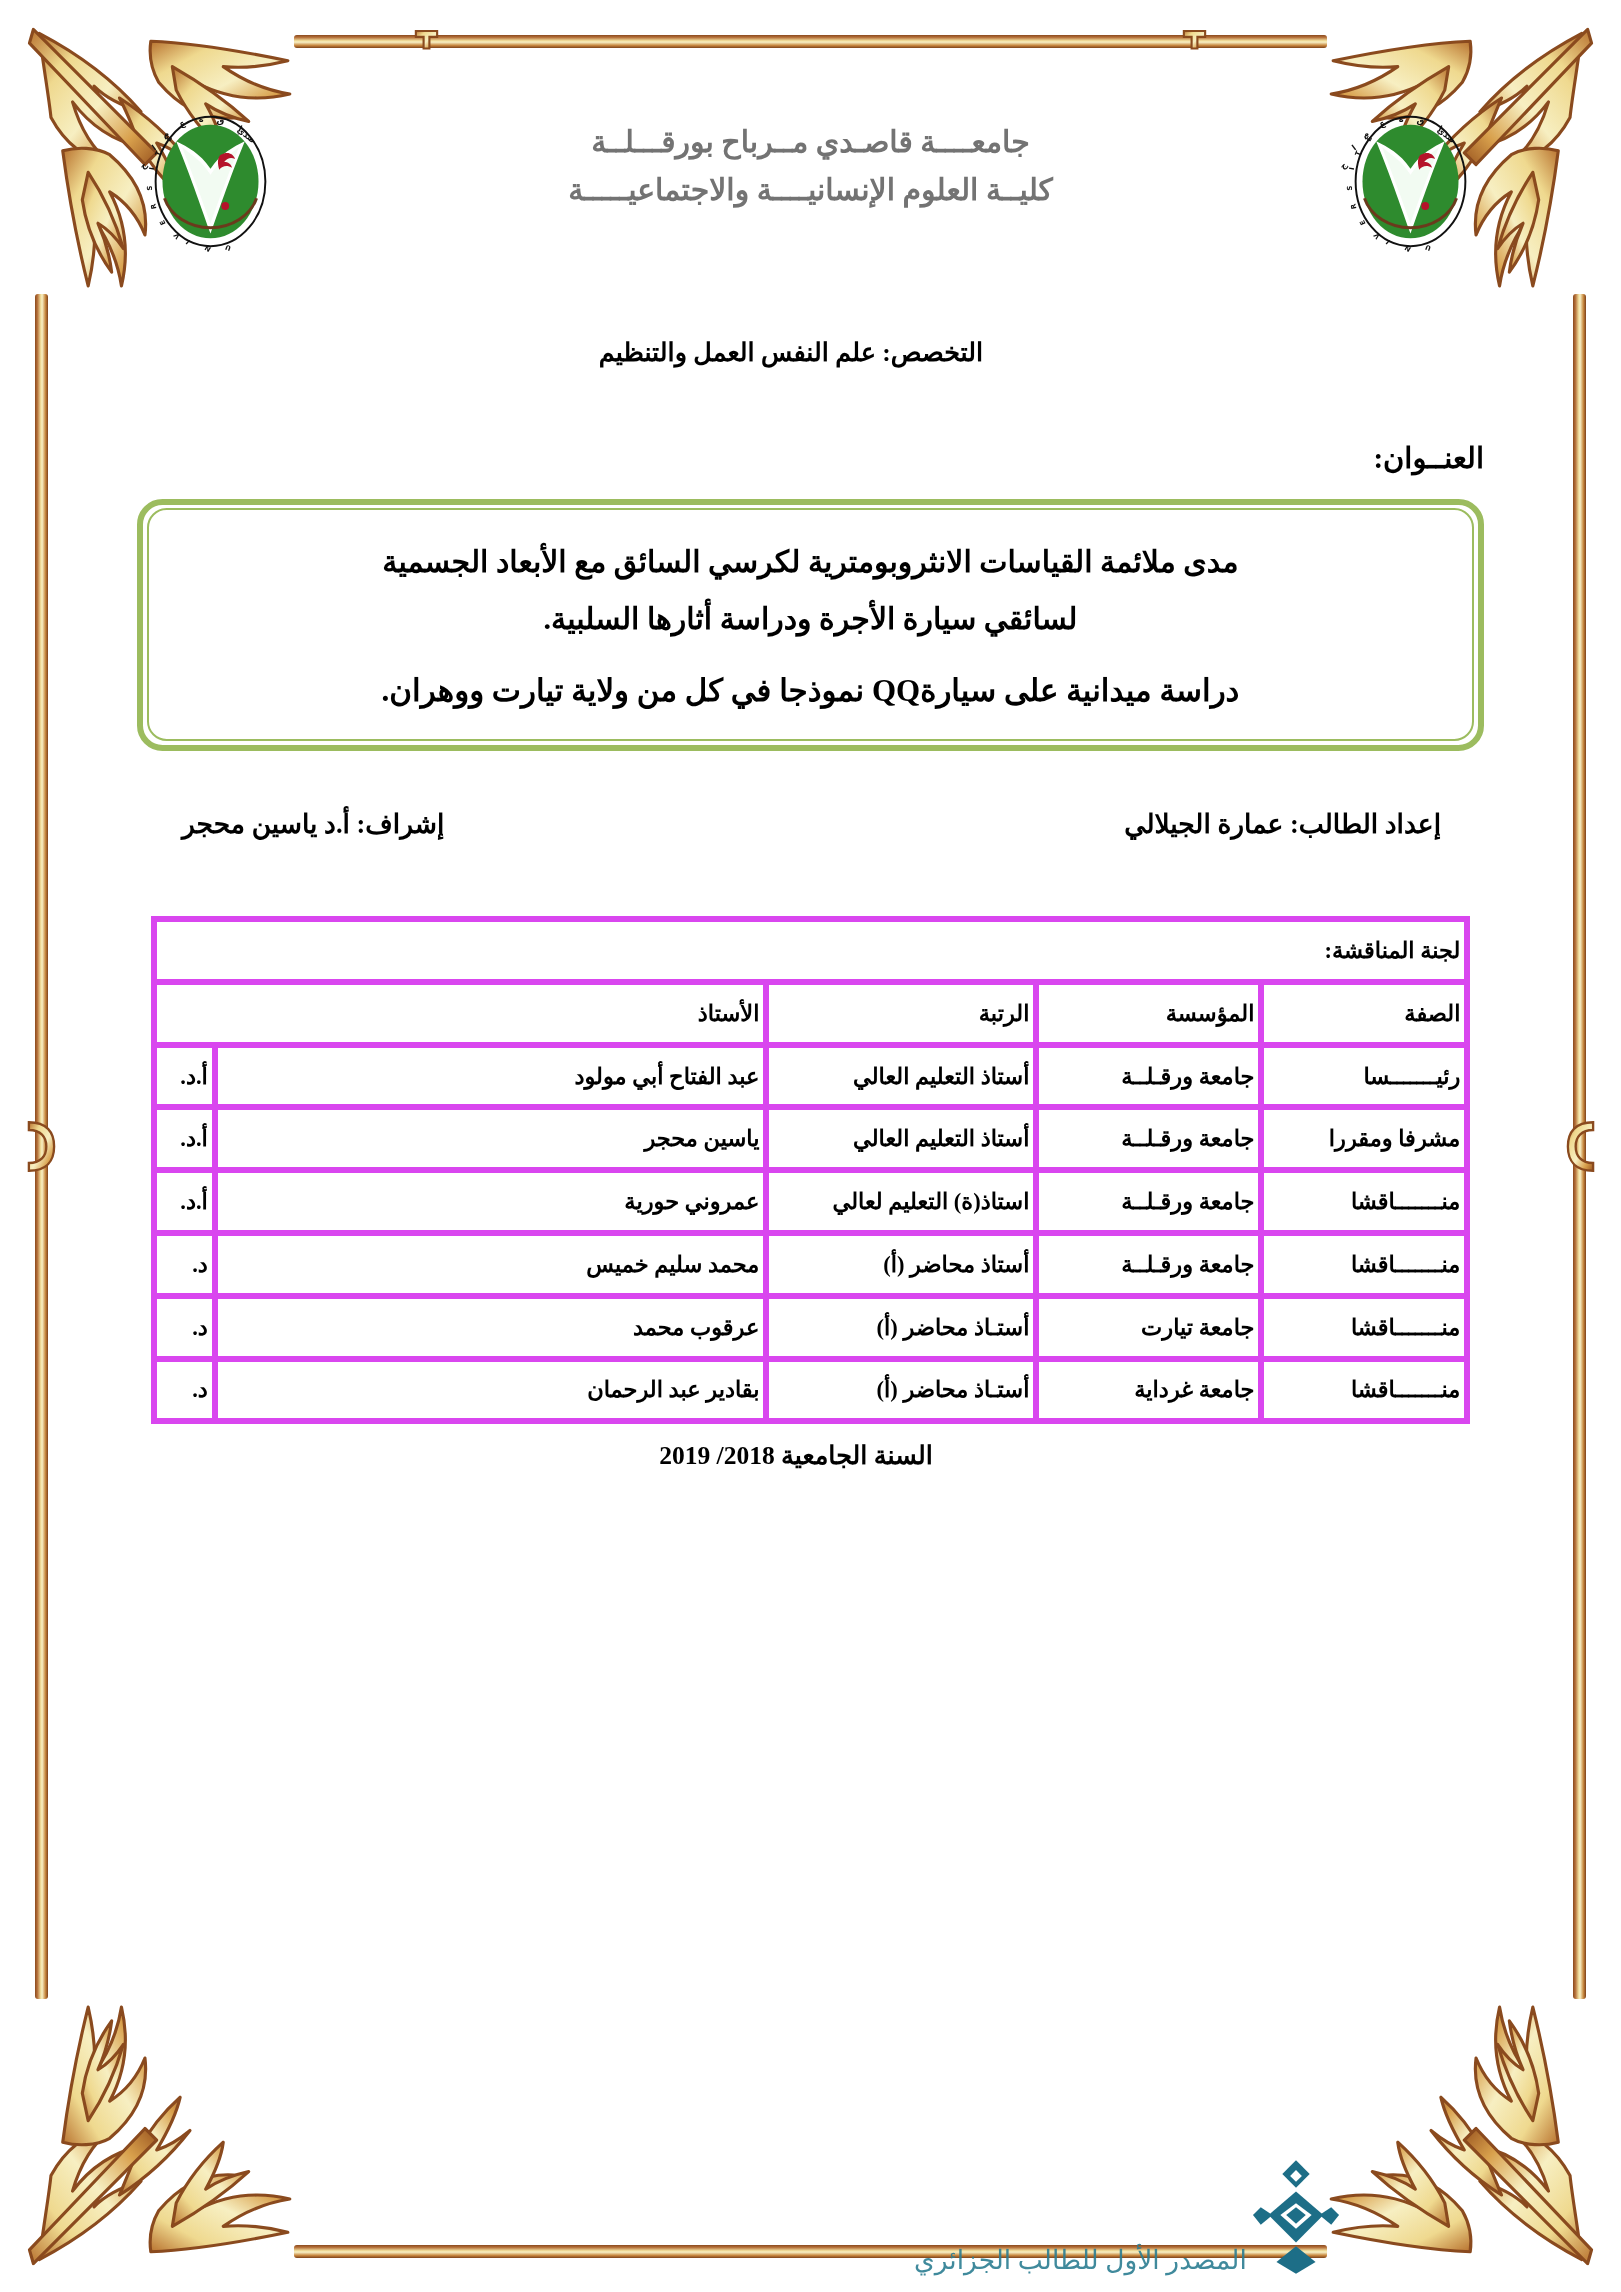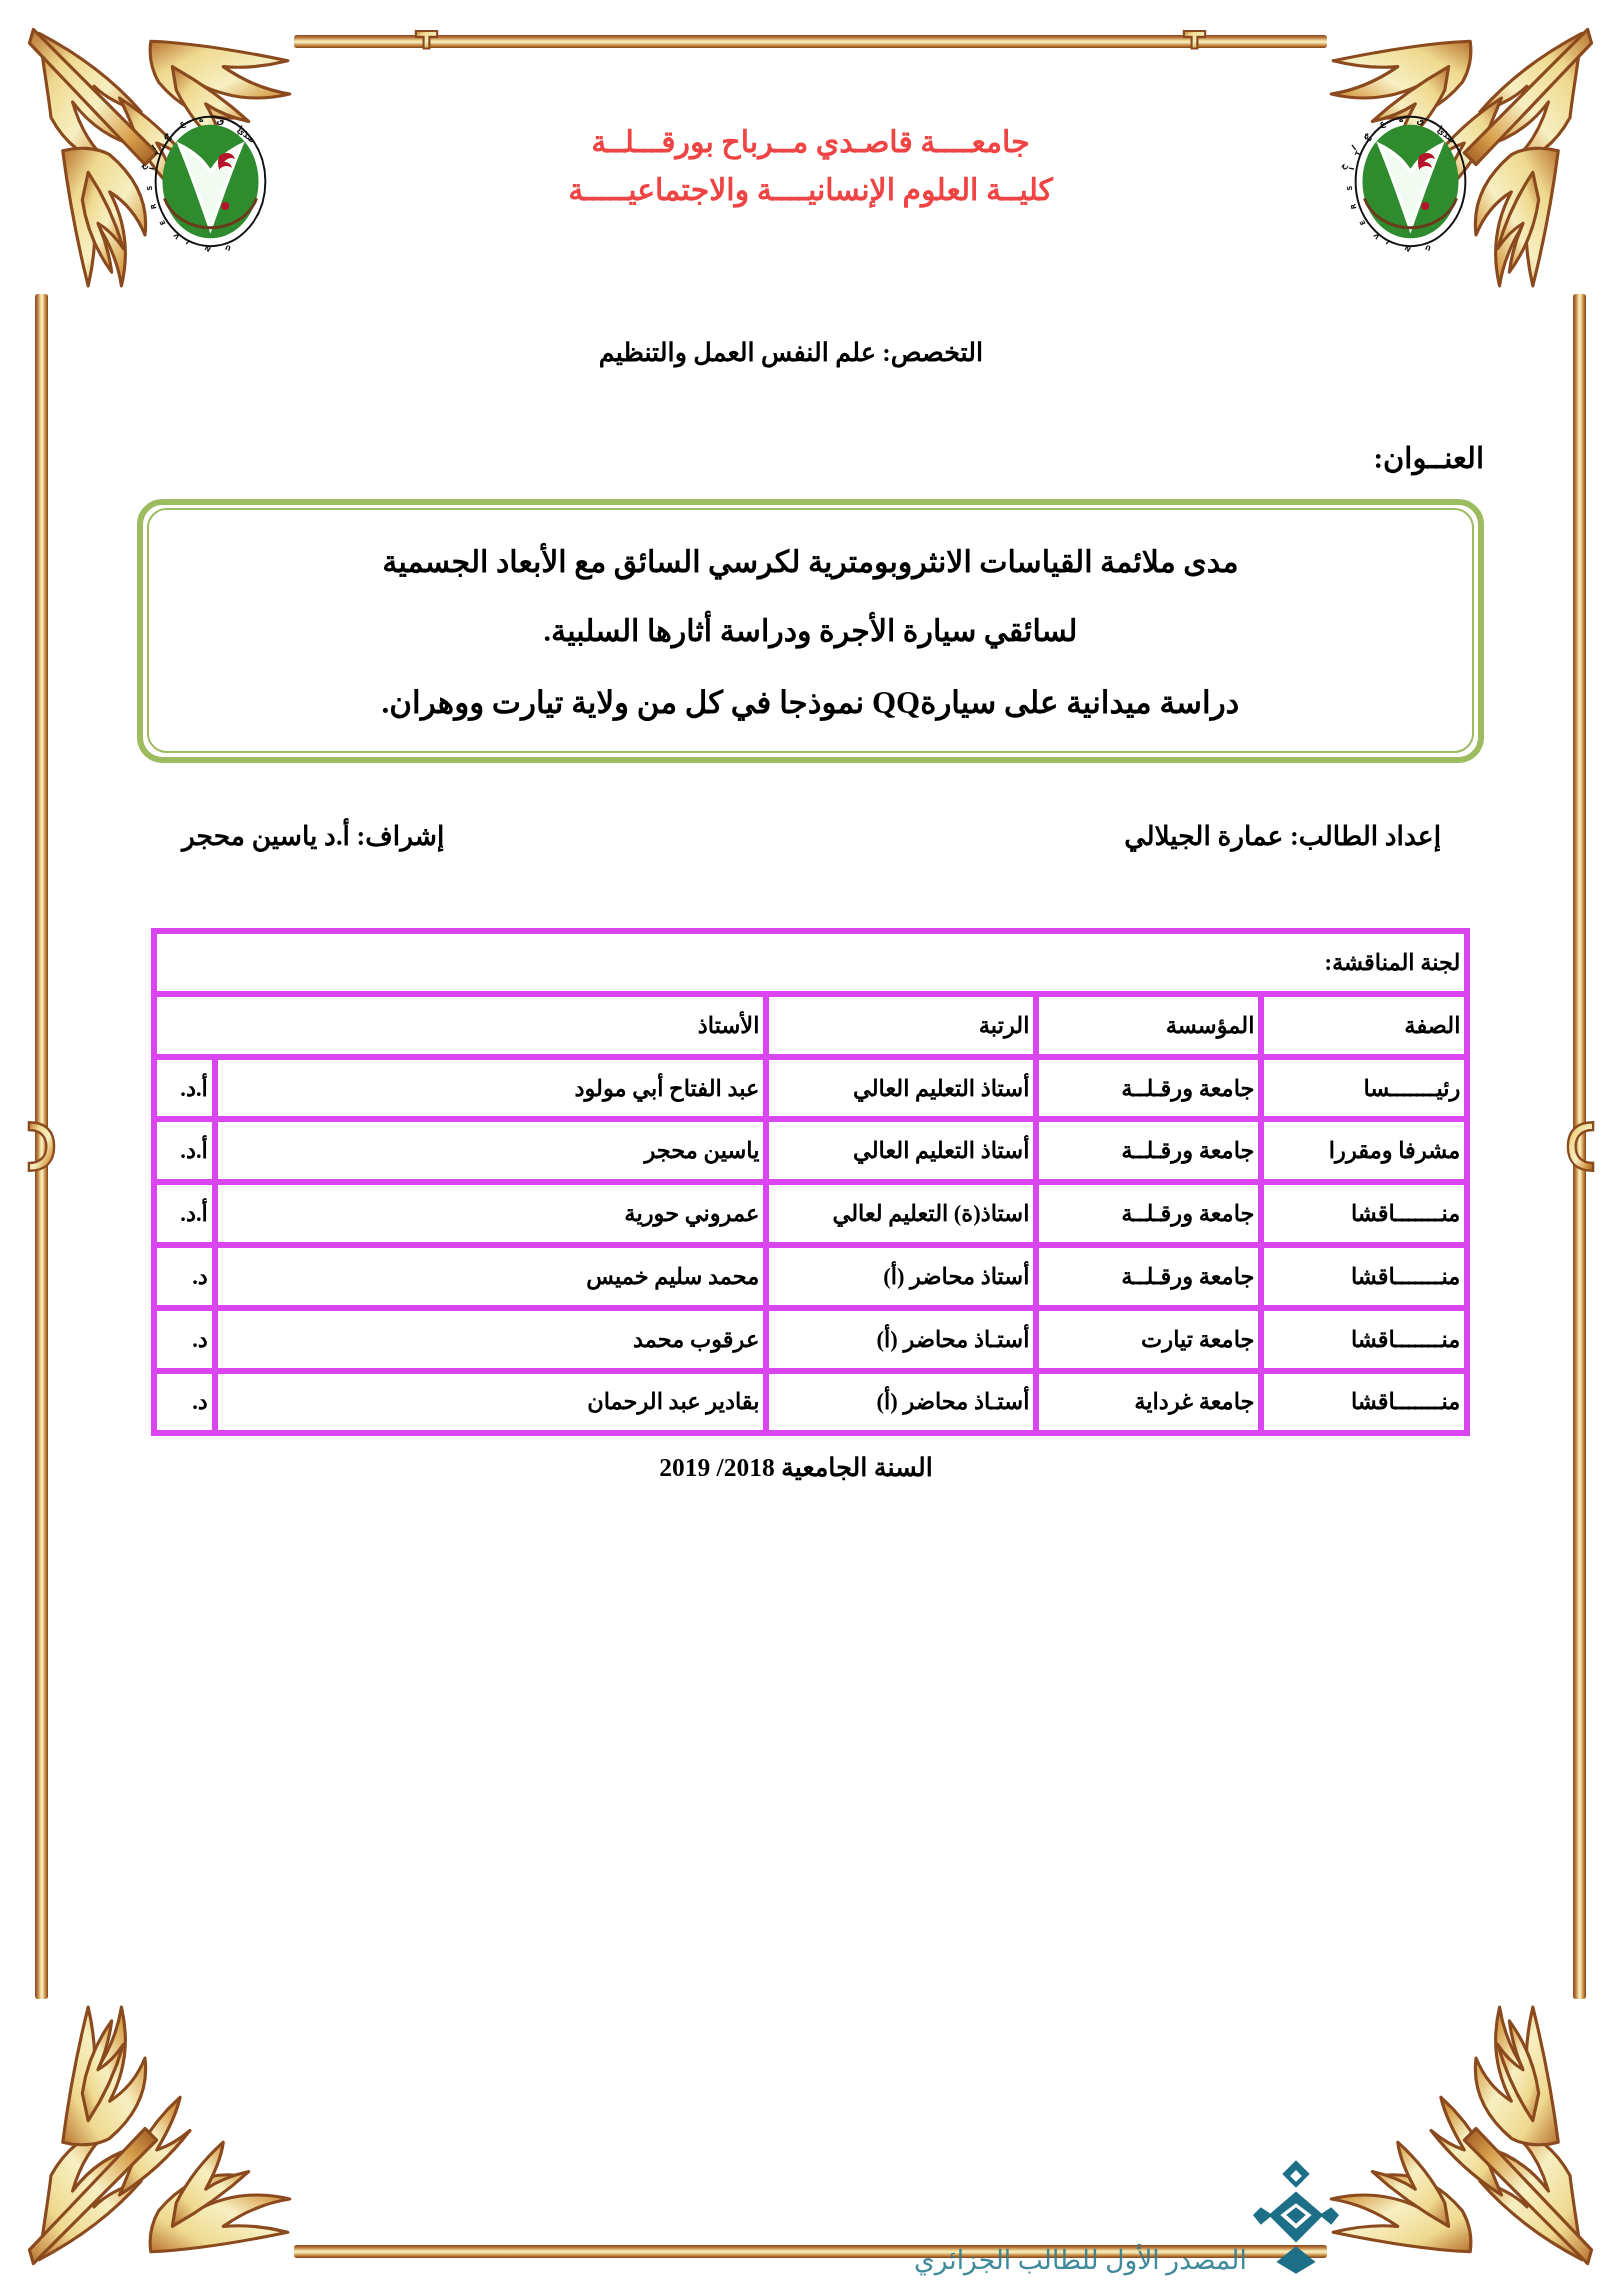--- a/index.html
+++ b/index.html
@@ -43,21 +43,21 @@
 
   .header-row{
     display:flex;align-items:flex-start;justify-content:space-between;
     gap:17.6px;
   }
   .logo{width:147px;height:147px;flex:0 0 147px;}
   .logo svg{width:100%;height:100%;display:block;}
 
   .uni-block{
     flex:1 1 auto;text-align:center;
-    font-weight:bold;color:#ef4444;
+    font-weight:bold;color:#737373;
     padding-top:9.8px;
   }
   .uni-line{font-size:30px;line-height:1.62;letter-spacing:0px;}
 
   .spec{
     text-align:center;font-weight:bold;font-size:25.5px;
     margin-top:82px;padding-right:39px;
   }
 
   .addr-label{
@@ -74,21 +74,21 @@
     position:relative;
   }
   .title-inner{
     border:2px solid #9cbc5f;
     border-radius:19.6px;
     padding:29px 33px 25.5px;
     text-align:center;
   }
   .t-line1,.t-line2{
     font-weight:bold;font-size:30px;line-height:1.5;
-    margin-bottom:24px;
+    margin-bottom:12px;
   }
   .t-line2{margin-bottom:27.4px;}
   .t-sub{font-weight:bold;font-size:31px;line-height:1.45;}
 
   .degree{
     text-align:center;font-weight:bold;font-size:23.5px;
     margin-top:25.5px;padding-right:29px;
   }
 
   .people{

